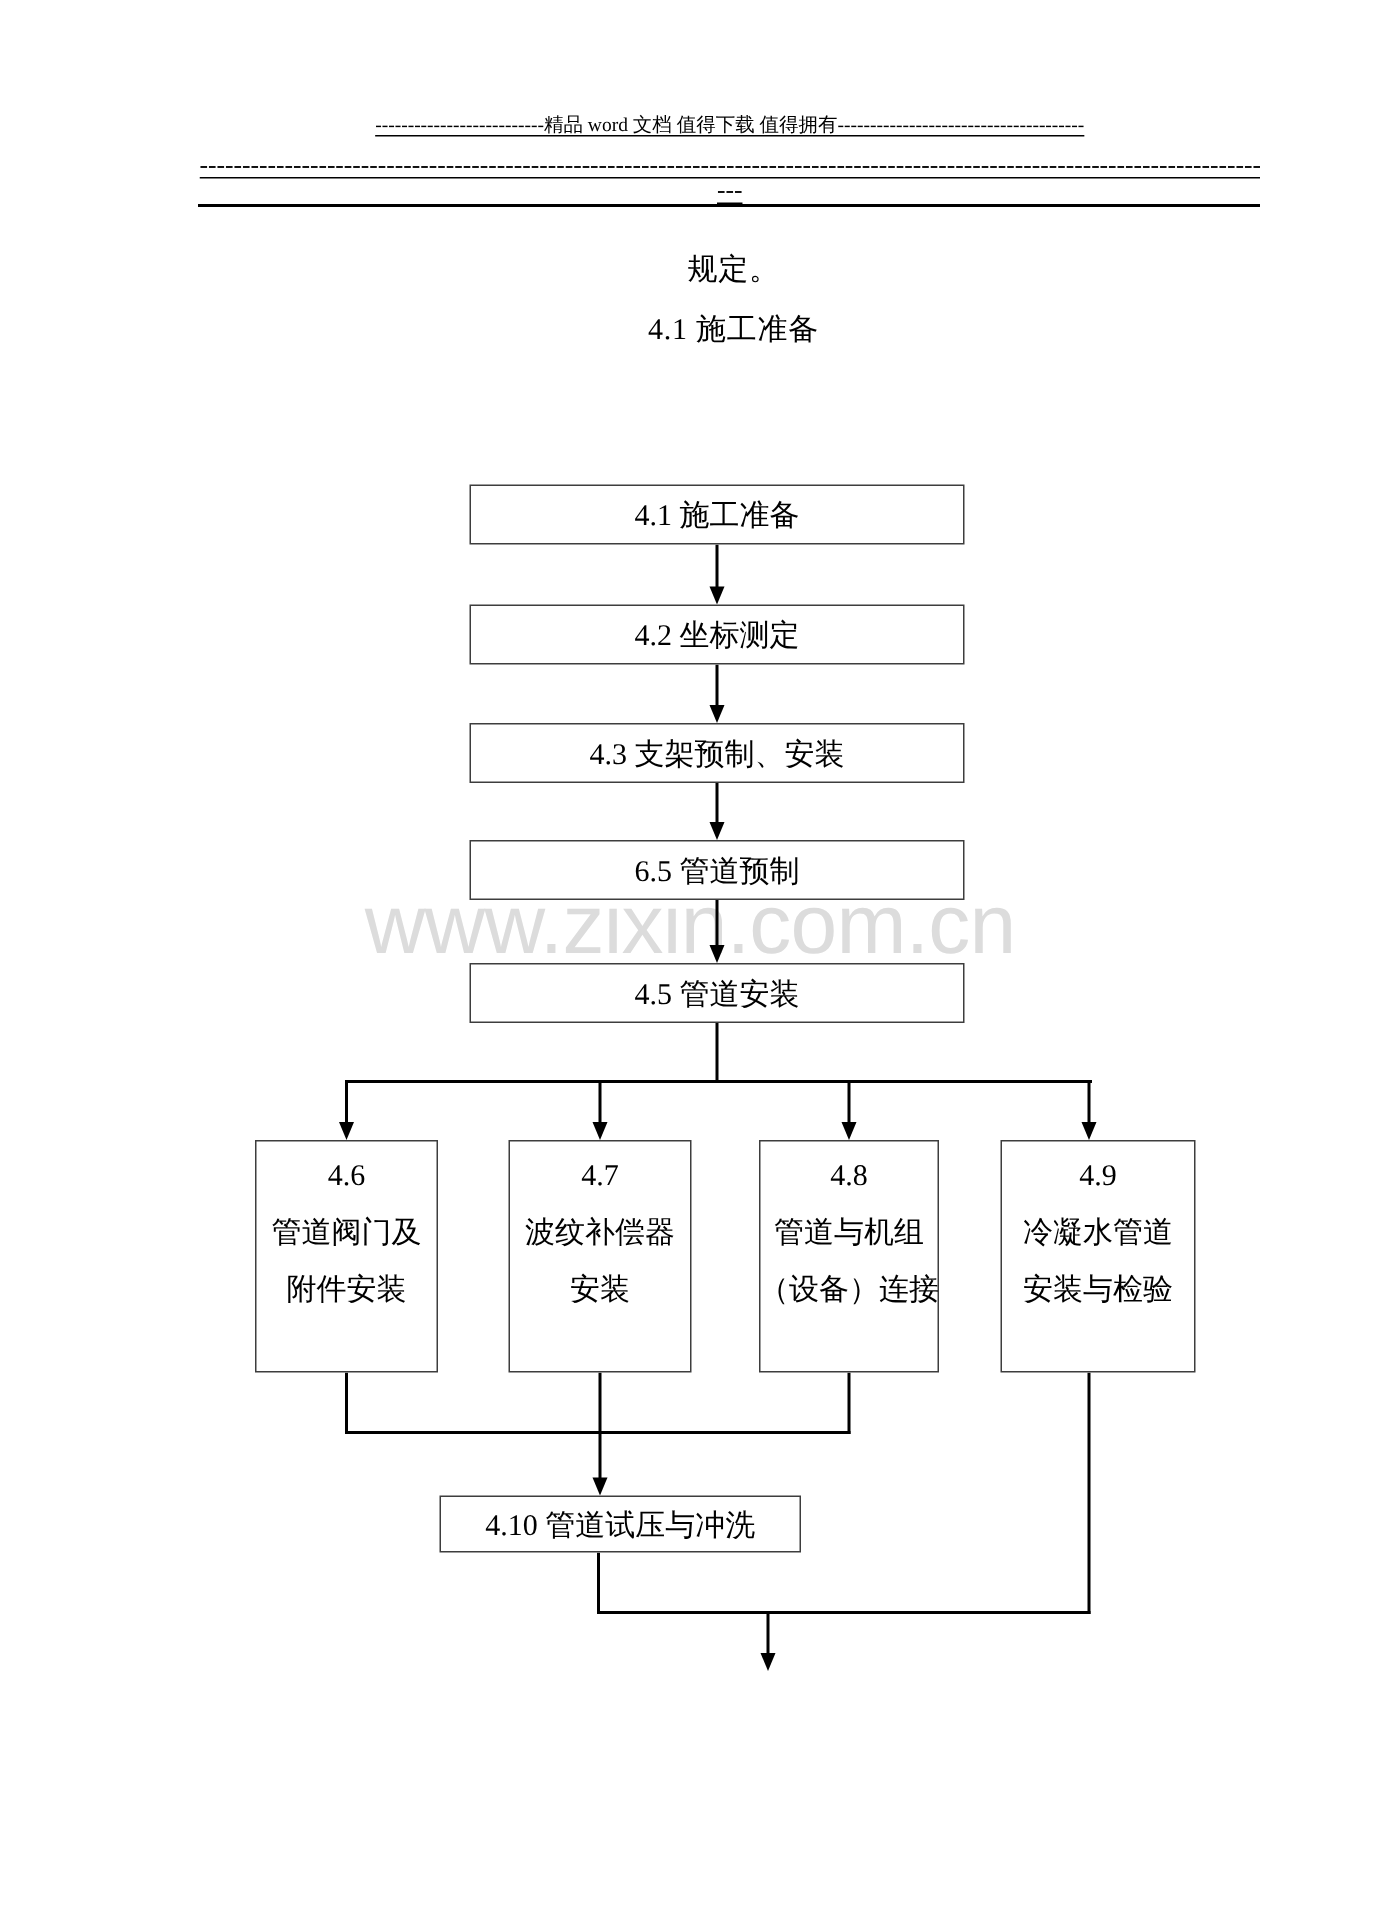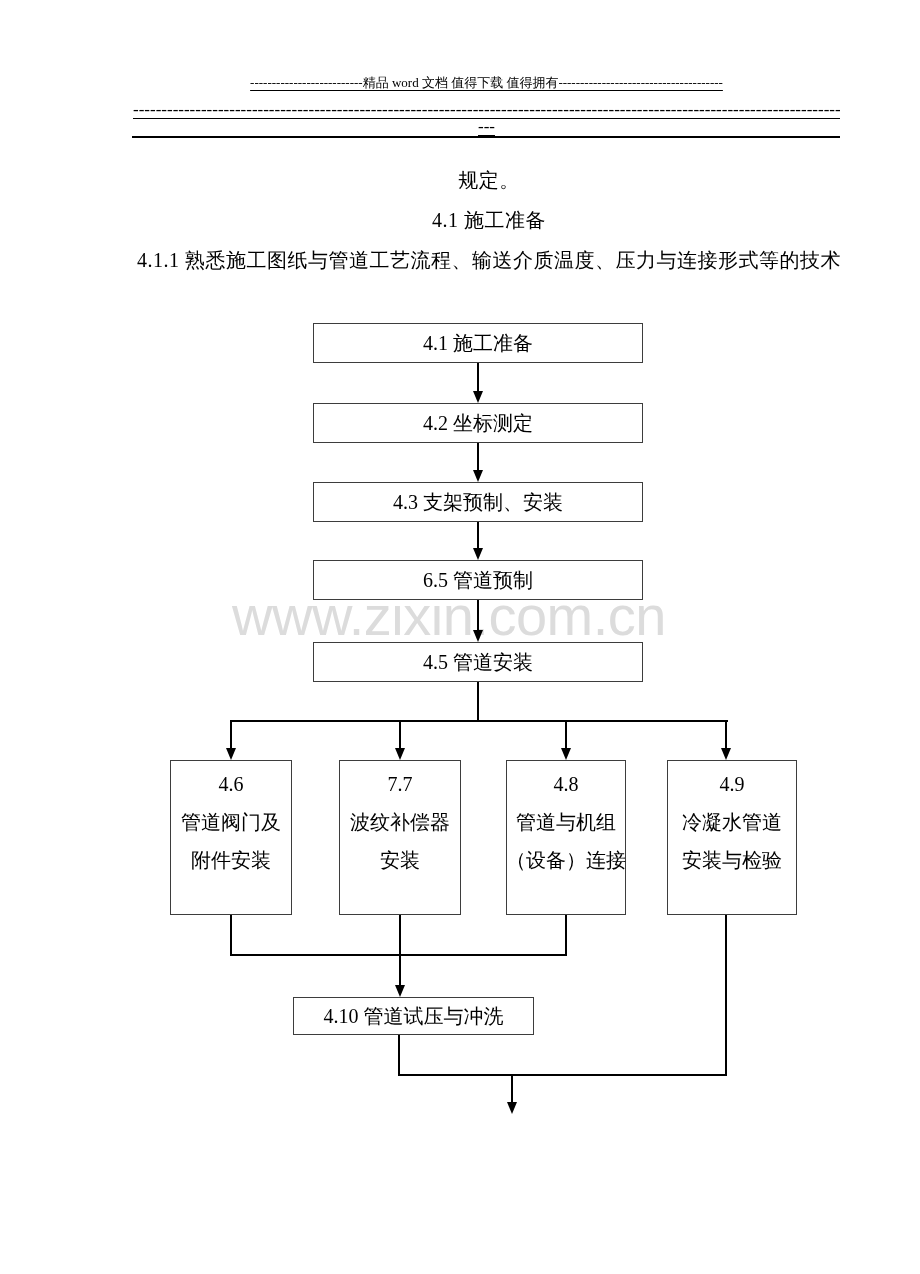--- a/index.html
+++ b/index.html
@@ -34,24 +34,24 @@
 
   
   .paragraphs { left: 133px; top: 160px; width: 712px; text-align: center; }
   .paragraphs p {
     margin: 0; font-size: 20px; line-height: 40px;
     white-space: pre; letter-spacing: 0.5px;
   }
 
   
   .watermark {
-    left: 232px; top: 588px; width: 456px;
+    left: 221px; top: 588px; width: 456px;
     font-family: "Liberation Sans", "DejaVu Sans", sans-serif;
     font-size: 56px; line-height: 56px; color: #dcdcdc;
-    letter-spacing: -0.5px; z-index: 0; text-align: left;
+    letter-spacing: -0.5px; z-index: 0; text-align: right;
   }
 
   
   .fbox {
     box-sizing: border-box;
     border: 1.5px solid #3d3d3d;
     background: #ffffff;
     z-index: 2;
     font-size: 20px;
     display: flex; align-items: center; justify-content: center;
@@ -77,21 +77,20 @@
 <body>
 
 <div class="abs h-line1">--------------------------精品 word 文档 值得下载 值得拥有--------------------------------------</div>
 <div class="abs h-line2">--------------------------------------------------------------------------------------------------------------------------------------------------------------------</div>
 <div class="abs h-line3">---</div>
 <div class="abs h-rule"></div>
 
 <div class="abs paragraphs">
   <p>规定。</p>
   <p>4.1 施工准备</p>
-  <p>4.1.1 熟悉施工图纸与管道工艺流程、输送介质温度、压力与连接形式等的技术</p>
 </div>
 
 <div class="abs watermark">www.zixin.com.cn</div>
 
 <div class="abs fbox topbox" style="top:323px">4.1 施工准备</div>
 <div class="abs fbox topbox" style="top:403px">4.2 坐标测定</div>
 <div class="abs fbox topbox" style="top:482px">4.3 支架预制、安装</div>
 <div class="abs fbox topbox" style="top:560px">6.5 管道预制</div>
 <div class="abs fbox topbox" style="top:642px">4.5 管道安装</div>
 
@@ -115,21 +114,21 @@
 <div class="abs ahead" style="left:561px;top:748px"></div>
 <div class="abs vline" style="left:725px;top:720px;height:29px"></div>
 <div class="abs ahead" style="left:721px;top:748px"></div>
 
 <div class="abs fbox branchbox" style="left:170px;width:122px">
   <div>4.6</div>
   <div>管道阀门及</div>
   <div>附件安装</div>
 </div>
 <div class="abs fbox branchbox" style="left:339px;width:122px">
-  <div>7.7</div>
+  <div>4.7</div>
   <div>波纹补偿器</div>
   <div>安装</div>
 </div>
 <div class="abs fbox branchbox" style="left:506px;width:120px">
   <div>4.8</div>
   <div>管道与机组</div>
   <div>（设备）连接</div>
 </div>
 <div class="abs fbox branchbox" style="left:667px;width:130px">
   <div>4.9</div>

